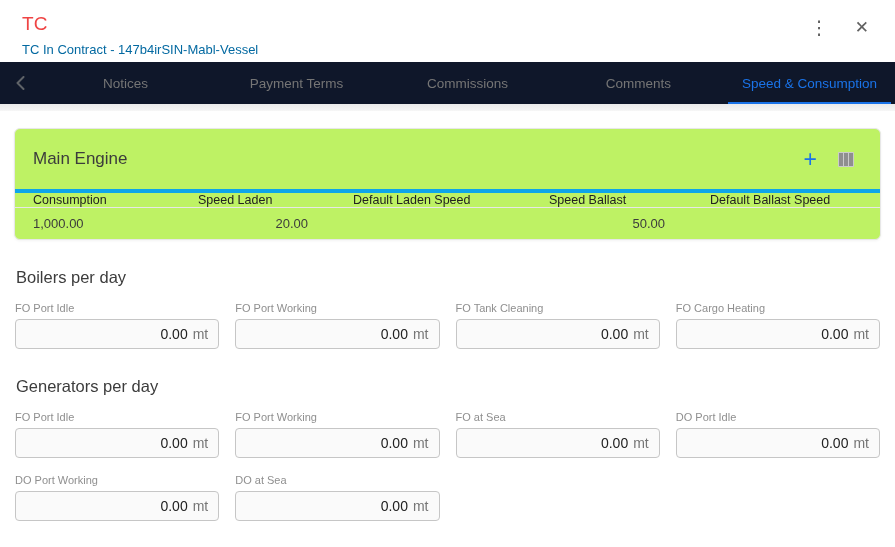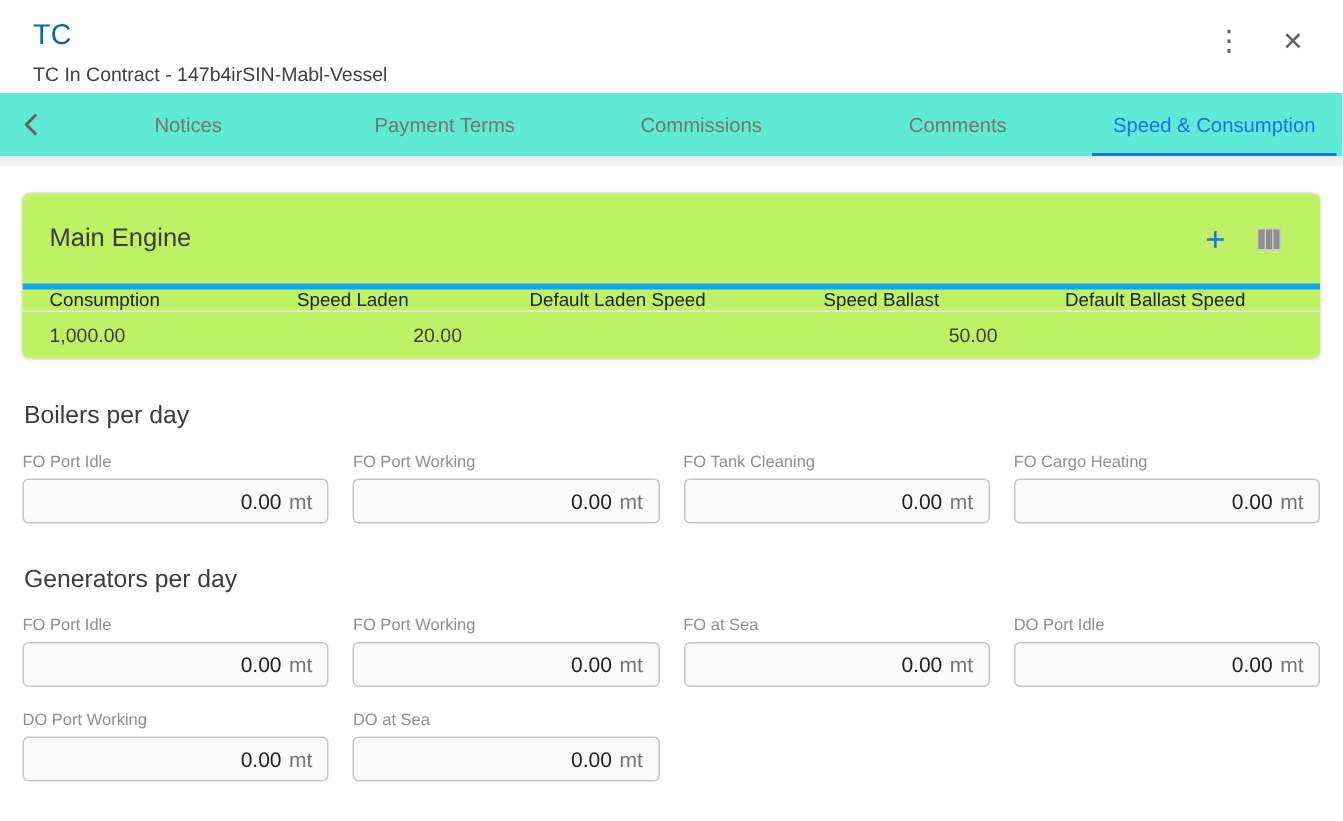--- a/index.html
+++ b/index.html
@@ -1,28 +1,28 @@
 <!DOCTYPE html>
 <html><head>
 <meta charset="utf-8">
 <style>
   * { margin:0; padding:0; box-sizing:border-box; }
   html,body { width:895px; height:547px; background:#ffffff; overflow:hidden;
               font-family:"Liberation Sans","DejaVu Sans",sans-serif; }
 
   
   .header { position:relative; height:62px; padding:13px 22px 0 22px; background:#fff; }
-  .header-title { font-size:19px; font-weight:500; color:#0369a1; letter-spacing:.2px; }
-  .header-sub { margin-top:7px; font-size:13px; color:#404040; }
+  .header-title { font-size:19px; font-weight:500; color:#ef4444; letter-spacing:.2px; }
+  .header-sub { margin-top:7px; font-size:13px; color:#0369a1; }
   .header-actions { position:absolute; top:18px; right:26px; display:flex; align-items:center; gap:26px; }
   .kebab { font-size:19px; color:#616161; line-height:1; cursor:pointer; }
   .close { font-size:17px; color:#616161; line-height:1; cursor:pointer; }
 
   
-  .tabbar { display:flex; height:42px; background:#5eead4; align-items:stretch; }
+  .tabbar { display:flex; height:42px; background:#0f172a; align-items:stretch; }
   .tab-back { width:40px; display:flex; align-items:center; justify-content:center;
               color:#5f6368; font-size:17px; font-weight:bold; cursor:pointer; }
   .tab { flex:1; display:flex; align-items:center; justify-content:center;
          font-size:13.5px; color:#757575; position:relative; cursor:pointer; white-space:nowrap; }
   .tab.active { color:#1a73e8; font-weight:500; }
   .tab.active .tab-underline { position:absolute; left:4px; right:4px; bottom:0; height:2px; background:#1a73e8; }
   .tab-shadow { height:7px; background:linear-gradient(to bottom,#ebebeb,#f6f6f6); }
 
   
   .content { padding:17px 14px 0 14px; background:#fff; }

